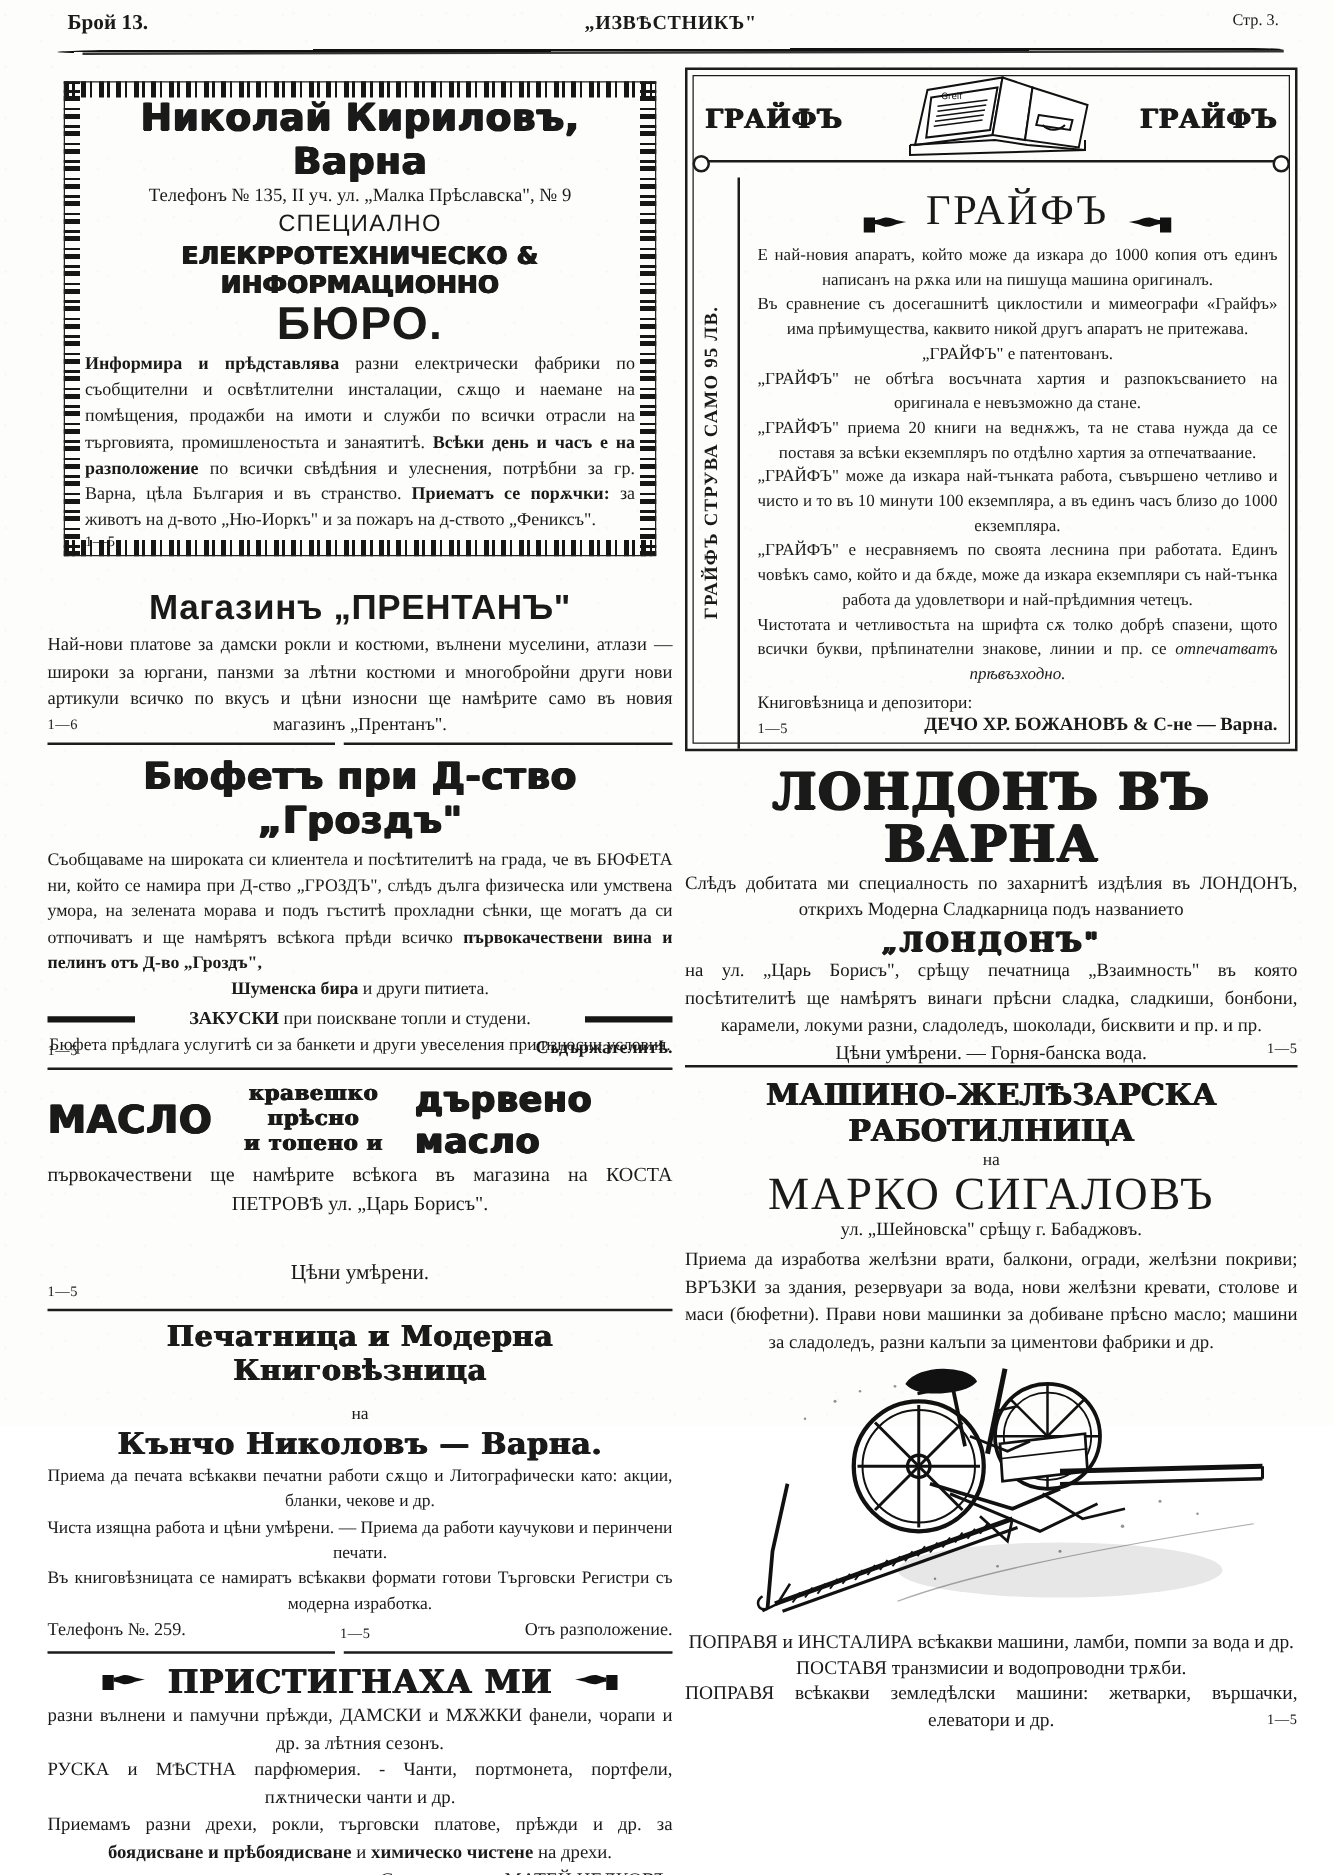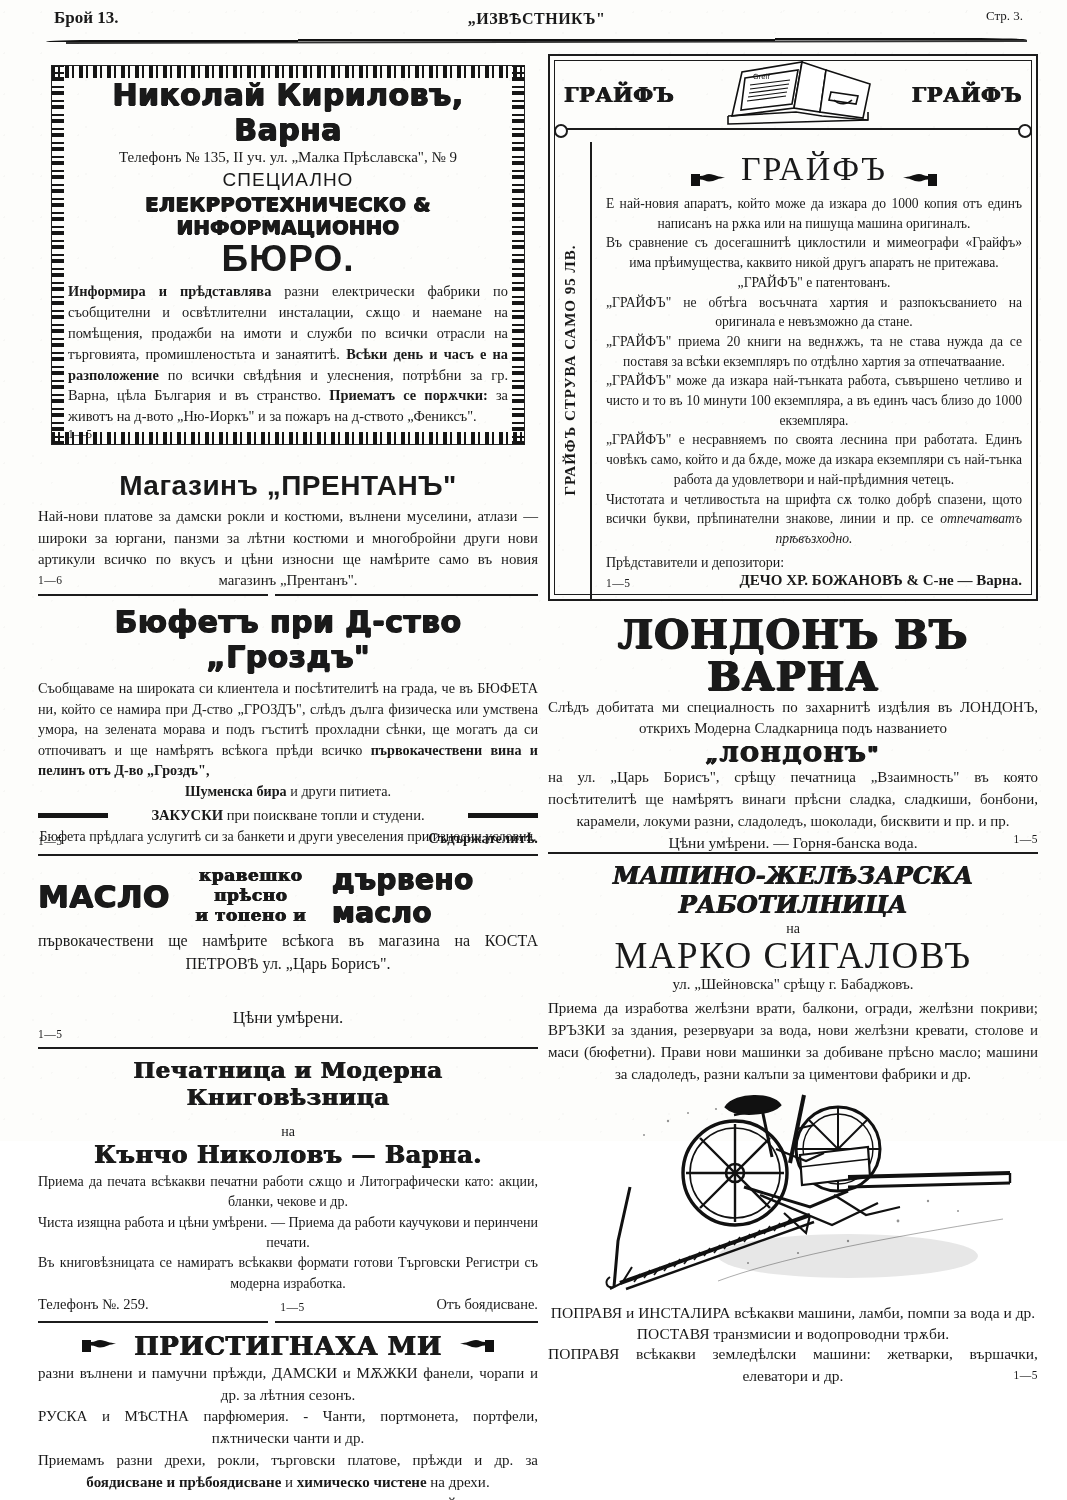--- a/index.html
+++ b/index.html
@@ -203,21 +203,21 @@
     <div class="ad">
       <div class="t-center gothic" style="font-size:23px;margin-bottom:14px;">Печатница и Модерна Книговѣзница</div>
       <div class="t-center" style="font-size:14px;">на</div>
       <div class="t-center gothic" style="font-size:24px;margin-bottom:3px;">Кънчо Николовъ — Варна.</div>
       <div class="body-txt" style="font-size:14px;text-align-last:center;">Приема да печата всѣкакви печатни работи сѫщо и Литографически като: акции, бланки, чекове и др.</div>
       <div class="body-txt" style="font-size:14px;text-align-last:center;">Чиста изящна работа и цѣни умѣрени. — Приема да работи каучукови и перинчени печати.</div>
       <div class="body-txt" style="font-size:14px;text-align-last:center;">Въ книговѣзницата се намиратъ всѣкакви формати готови Търговски Регистри съ модерна изработка.</div>
       <div class="row-between" style="margin-top:2px;font-size:14.5px;">
         <span>Телефонъ №. 259.</span>
         <span class="idx">1—5</span>
-        <span>Отъ боядисване.</span>
+        <span>Отъ разположение.</span>
       </div>
     </div>
 
     <div class="rule-gap">
         <span></span>
         <span></span>
       </div>
 
     <div class="ad">
       <div class="t-center" style="display:flex;align-items:center;justify-content:center;gap:14px;margin-bottom:2px;">
@@ -309,42 +309,42 @@
           <div class="body-txt" style="font-size:13.6px;text-align-last:center;">Е най-новия апаратъ, който може да изкара до 1000 копия отъ единъ написанъ на рѫка или на пишуща машина оригиналъ.</div>
           <div class="body-txt" style="font-size:13.6px;text-align-last:center;">Въ сравнение съ досегашнитѣ циклостили и мимеографи «Грайфъ» има прѣимущества, каквито никой другъ апаратъ не притежава.</div>
           <div class="body-txt-c" style="font-size:13.6px;">„ГРАЙФЪ" е патентованъ.</div>
           <div class="body-txt" style="font-size:13.6px;text-align-last:center;">„ГРАЙФЪ" не обтѣга восъчната хартия и разпокъсванието на оригинала е невъзможно да стане.</div>
           <div class="body-txt" style="font-size:13.6px;text-align-last:center;">„ГРАЙФЪ" приема 20 книги на веднѫжъ, та не става нужда да се поставя за всѣки екземпляръ по отдѣлно хартия за отпечатваание.</div>
           <div class="body-txt" style="font-size:13.6px;text-align-last:center;">„ГРАЙФЪ" може да изкара най-тънката работа, съвършено четливо и чисто и то въ 10 минути 100 екземпляра, а въ единъ часъ близо до 1000 екземпляра.</div>
           <div class="body-txt" style="font-size:13.6px;text-align-last:center;">„ГРАЙФЪ" е несравняемъ по своята леснина при работата. Единъ човѣкъ само, който и да бѫде, може да изкара екземпляри съ най-тънка работа да удовлетвори и най-прѣдимния четецъ.</div>
           <div class="body-txt" style="font-size:13.6px;text-align-last:center;">
             <span>Чистотата и четливостьта на шрифта сѫ толко добрѣ спазени, щото всички букви, прѣпинателни знакове, линии и пр. се </span><i>отпечатватъ прѣвъзходно.</i>
           </div>
-          <div style="font-size:14px;margin-top:6px;">Прѣдставители и депозитори:</div>
+          <div style="font-size:14px;margin-top:6px;">Книговѣзница и депозитори:</div>
           <div class="row-between" style="margin-top:1px;">
             <span class="idx">1—5</span>
             <span class="bold" style="font-size:15px;">ДЕЧО ХР. БОЖАНОВЪ &amp; С-не — Варна.</span>
           </div>
         </div>
       </div>
     </div>
 
     <div class="ad" style="margin-top:12px;">
       <div class="t-center slab" style="font-size:40px;letter-spacing:1px;line-height:1.05;">ЛОНДОНЪ ВЪ ВАРНА</div>
       <div class="body-txt" style="font-size:15px;text-align-last:center;">Слѣдъ добитата ми специалность по захарнитѣ издѣлия въ ЛОНДОНЪ, открихъ Модерна Сладкарница подъ названието</div>
       <div class="t-center slab" style="font-size:21px;letter-spacing:2px;margin:1px 0;">„ЛОНДОНЪ"</div>
       <div class="body-txt" style="font-size:15px;text-align-last:center;">на ул. „Царь Борисъ", срѣщу печатница „Взаимность" въ която посѣтителитѣ ще намѣрятъ винаги прѣсни сладка, сладкиши, бонбони, карамели, локуми разни, сладоледъ, шоколади, бисквити и пр. и пр.</div>
       <div class="t-center" style="font-size:15.5px;margin-top:2px;">Цѣни умѣрени. — Горня-банска вода.</div>
       <div class="note-right idx" style="margin-top:-19px;">1—5</div>
     </div>
 
     <hr class="rule">
 
     <div class="ad">
-      <div class="t-center gothic" style="font-size:24px;letter-spacing:0;margin-bottom:2px;font-style:italic;">МАШИНО-ЖЕЛѢЗАРСКА РАБОТИЛНИЦА</div>
+      <div class="t-center gothic" style="font-size:24px;letter-spacing:0;margin-bottom:2px;">МАШИНО-ЖЕЛѢЗАРСКА РАБОТИЛНИЦА</div>
       <div class="t-center" style="font-size:14px;">на</div>
       <div class="t-center thinser" style="font-size:37px;letter-spacing:1.5px;line-height:1.05;">МАРКО СИГАЛОВЪ</div>
       <div class="t-center" style="font-size:15px;margin-bottom:5px;">ул. „Шейновска" срѣщу г. Бабаджовъ.</div>
       <div class="body-txt" style="font-size:15px;text-align-last:center;">Приема да изработва желѣзни врати, балкони, огради, желѣзни покриви; ВРЪЗКИ за здания, резервуари за вода, нови желѣзни кревати, столове и маси (бюфетни). Прави нови машинки за добиване прѣсно масло; машини за сладоледъ, разни калъпи за циментови фабрики и др.</div>
 
       <span class="mower">
         <svg width="470" height="205" viewBox="0 0 470 205" aria-hidden="true">
           <g stroke="#111" fill="none">
 
             <path d="M170 190 C230 168 320 150 430 132 L455 128" stroke-width="1" opacity=".35"></path>

